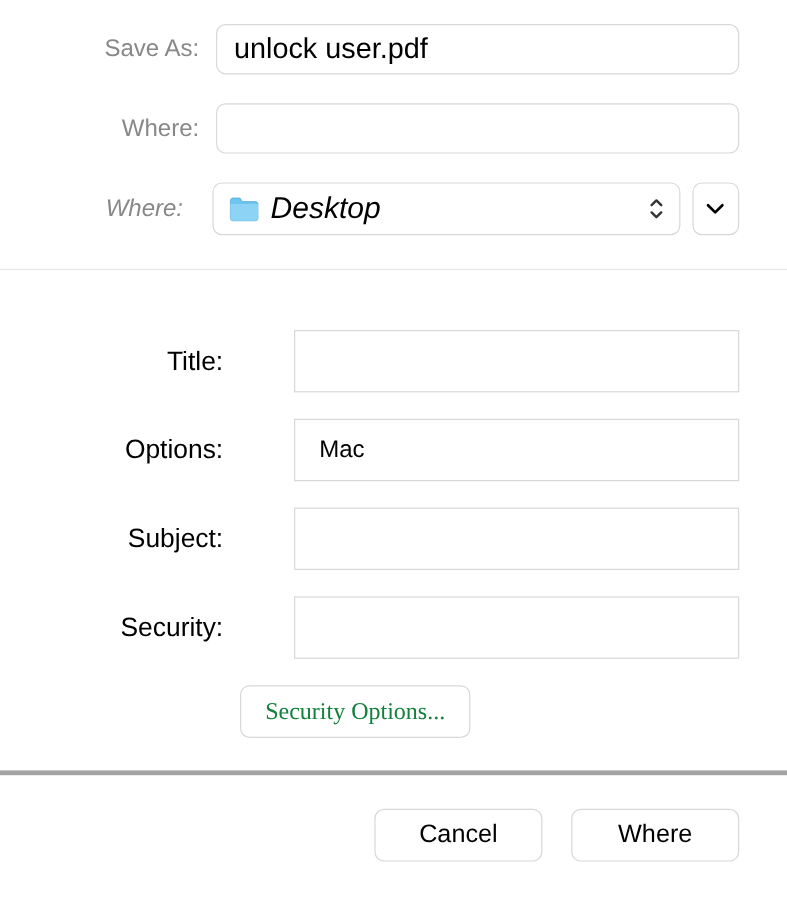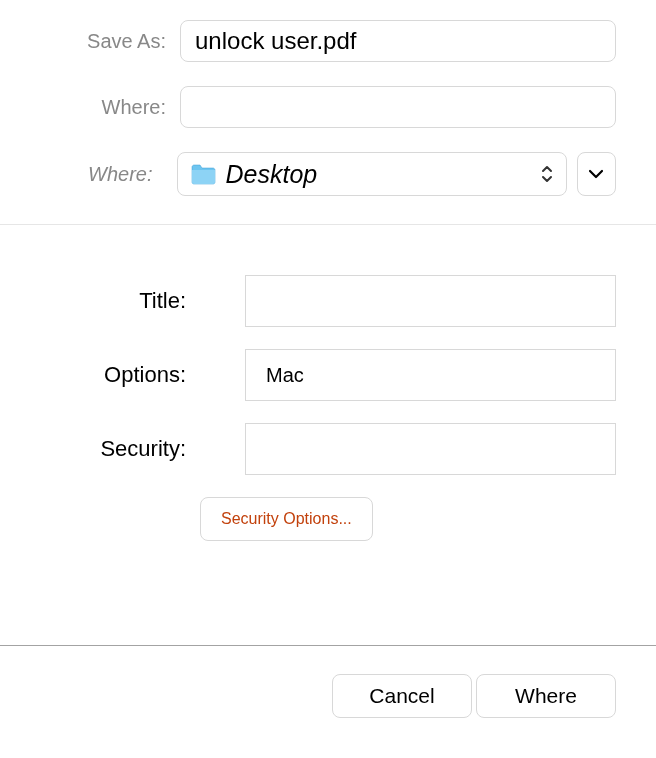--- a/index.html
+++ b/index.html
@@ -125,35 +125,35 @@
       display: flex;
       padding-left: 160px;
       margin-top: 10px;
     }
     .security-btn {
       height: 44px;
       padding: 0 20px;
       border: 1px solid #d8d8d8;
       border-radius: 8px;
       background: #fff;
-      font-size: 16px;
-      color: #c2410c;
-      font-family: Liberation Sans, sans-serif;
+      font-size: 20px;
+      color: #15803d;
+      font-family: Liberation Serif, serif;
       cursor: pointer;
     }
     .footer {
       position: absolute;
       bottom: 0;
       left: 0;
       right: 0;
       padding: 28px 40px 40px 40px;
       display: flex;
       justify-content: flex-end;
-      gap: 4px;
-      border-top: 1px solid #a3a3a3;
+      gap: 24px;
+      border-top: 4px solid #a3a3a3;
     }
     .btn {
       height: 44px;
       min-width: 140px;
       padding: 0 20px;
       border: 1px solid #d8d8d8;
       border-radius: 8px;
       background: #fff;
       font-size: 21px;
       color: #000;
@@ -199,20 +199,24 @@
 <div class="meta-section">
   <div class="meta-row">
     <div class="meta-label">Title:</div>
     <input class="meta-input" type="text" value="" style="">
   </div>
   <div class="meta-row">
     <div class="meta-label">Options:</div>
     <input class="meta-input" type="text" value="Mac" style="">
   </div>
   <div class="meta-row">
+    <div class="meta-label">Subject:</div>
+    <input class="meta-input" type="text" value="" style="">
+  </div>
+  <div class="meta-row">
     <div class="meta-label">Security:</div>
     <input class="meta-input" type="text" value="" style="">
   </div>
   <div class="security-row">
     <button class="security-btn">Security Options...</button>
   </div>
 </div>
 
 <div class="footer">
   <button class="btn">Cancel</button>

